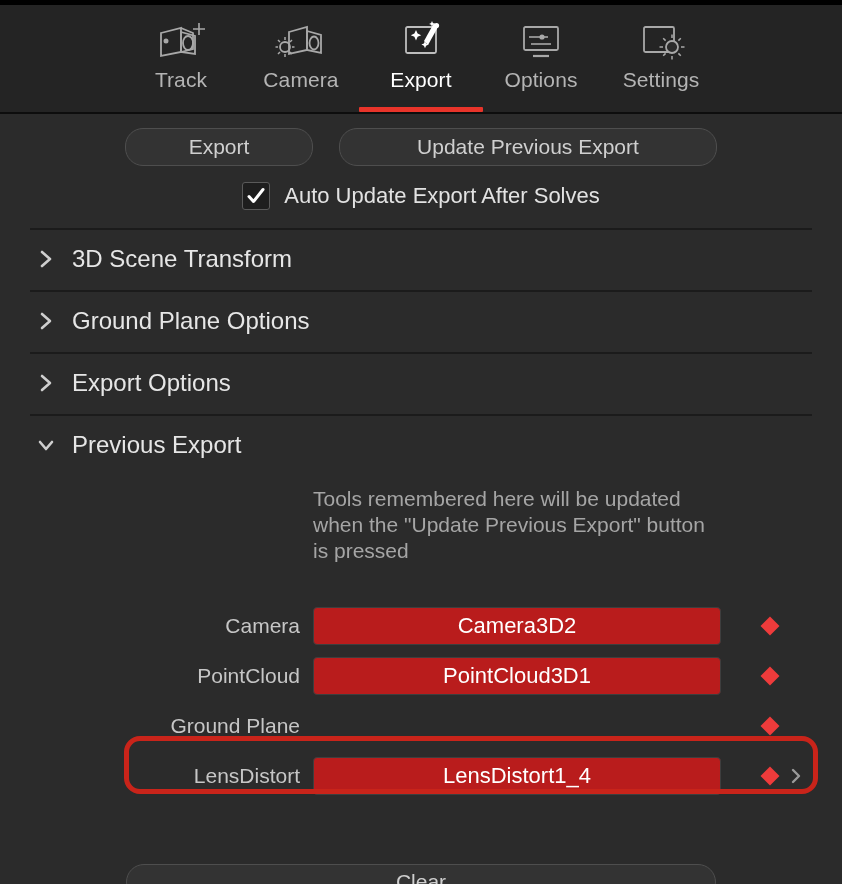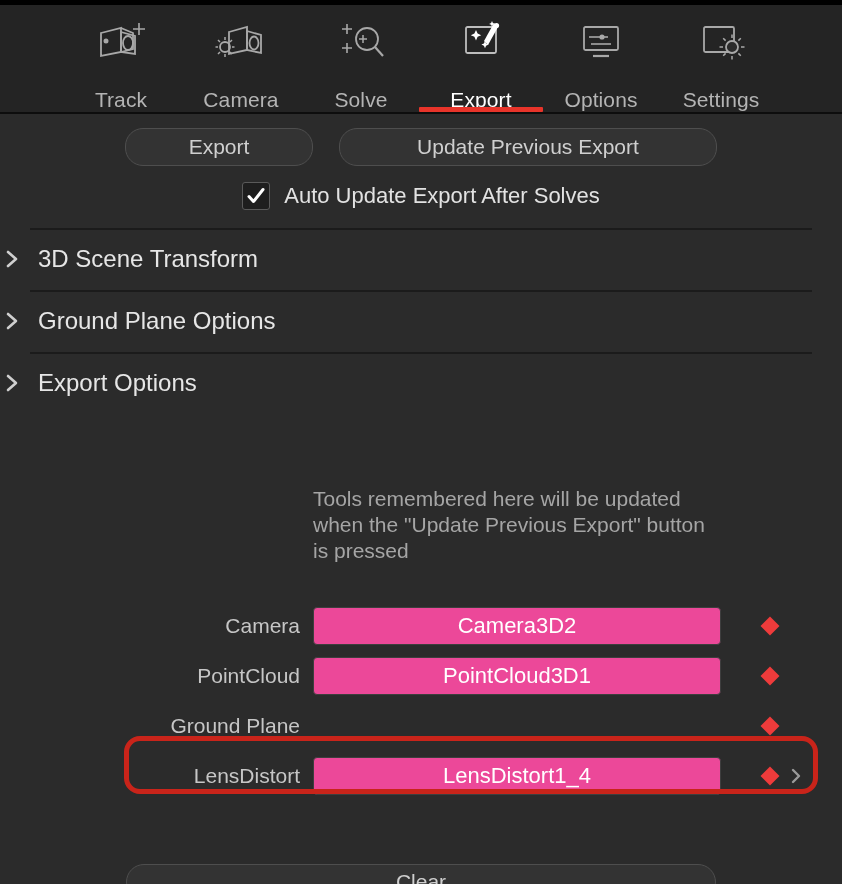--- a/index.html
+++ b/index.html
@@ -42,21 +42,21 @@
     align-items: flex-start;
     justify-content: center;
     gap: 0px;
   }
   .tool {
     width: 120px;
     height: 107px;
     display: flex;
     flex-direction: column;
     align-items: center;
-    justify-content: space-between;
+    justify-content: flex-start;
     padding-top: 12px;
     box-sizing: border-box;
     position: relative;
     cursor: pointer;
   }
   .tool .ticon {
     height: 48px;
     display: flex;
     align-items: center;
     justify-content: center;
@@ -157,20 +157,21 @@
     position: absolute;
     top: 114px;
     left: 0;
     width: 842px;
   }
   .section {
     position: relative;
     height: 62px;
     display: flex;
     align-items: center;
+    padding-left: 34px;
     box-sizing: border-box;
     cursor: pointer;
   }
   .section .divider {
     position: absolute;
     top: 0;
     left: 30px;
     width: 782px;
     height: 2px;
     background: #1b1b1b;
@@ -223,21 +224,21 @@
     font-size: 21px;
     color: #c6c6c6;
     white-space: nowrap;
     text-align: right;
   }
   .frow .rfield {
     position: absolute;
     left: 313px;
     width: 408px;
     height: 38px;
-    background: #ec4899;
+    background: #b91c1c;
     border: 1px solid #3e3e3e;
     border-radius: 4px;
     display: flex;
     align-items: center;
     justify-content: center;
     font-size: 22px;
     color: #ffffff;
     box-sizing: border-box;
     cursor: pointer;
     white-space: nowrap;
@@ -323,33 +324,20 @@
           <ellipse cx="39" cy="24" rx="4.5" ry="6.5"></ellipse>
           <circle cx="10" cy="28" r="5"></circle>
           <path d="M10 21 L10 18 M10 35 L10 38 M3 28 L0.5 28 M17 28 L19.5 28
                    M5 23 L3 21 M15 33 L17 35 M15 23 L17 21 M5 33 L3 35" stroke-width="1.5"></path>
         </svg>
       </span>
       <span class="tlabel">Camera</span>
 
     </div>
 
-    <div class="tool">
-      <span class="ticon">
-        <svg width="52" height="44" viewBox="0 0 52 44" fill="none" stroke="#a8a8a8" stroke-width="1.8">
-          <circle cx="32" cy="20" r="11"></circle>
-          <path d="M40 28 L48 37" stroke-width="2.2"></path>
-          <path d="M28 16 L28 24 M24 20 L32 20" stroke-width="1.5"></path>
-          <path d="M12 5 L12 15 M7 10 L17 10" stroke-width="1.6"></path>
-          <path d="M12 24 L12 34 M7 29 L17 29" stroke-width="1.6"></path>
-        </svg>
-      </span>
-      <span class="tlabel">Solve</span>
-
-    </div>
 
     <div class="tool active">
       <span class="ticon">
         <svg width="52" height="44" viewBox="0 0 52 44" fill="none">
           <rect x="11" y="8" width="30" height="26" rx="1.5" stroke="#bdbdbd" stroke-width="1.8" fill="none"></rect>
           <path d="M39 4 L29 22 L33 26 L43 8 Z" fill="#ffffff"></path>
           <circle cx="41.5" cy="6.5" r="2.6" fill="#ffffff"></circle>
           <path d="M21 11 l1.6 3.6 3.6 1.6 -3.6 1.6 -1.6 3.6 -1.6 -3.6 -3.6 -1.6 3.6 -1.6 Z" fill="#ffffff"></path>
           <path d="M30 22 l1.1 2.5 2.5 1.1 -2.5 1.1 -1.1 2.5 -1.1 -2.5 -2.5 -1.1 2.5 -1.1 Z" fill="#ffffff"></path>
           <path d="M37 2 l0.9 2 2 0.9 -2 0.9 -0.9 2 -0.9 -2 -2 -0.9 2 -0.9 Z" fill="#ffffff"></path>
@@ -430,20 +418,29 @@
       <div class="section">
         <span class="divider"></span>
         <span class="chev">
           <svg width="16" height="20" viewBox="0 0 16 20" fill="none">
             <path d="M4 3 L12 10 L4 17" stroke="#cfcfcf" stroke-width="2.6" stroke-linecap="round" stroke-linejoin="round"></path>
           </svg>
         </span>
         <span class="stitle">Export Options</span>
       </div>
 
+      <div class="section">
+        <span class="divider"></span>
+        <span class="chev">
+          <svg width="18" height="20" viewBox="0 0 18 20" fill="none">
+            <path d="M3 7 L9 14 L15 7" stroke="#cfcfcf" stroke-width="2.6" stroke-linecap="round" stroke-linejoin="round"></path>
+          </svg>
+        </span>
+        <span class="stitle">Previous Export</span>
+      </div>
     </div>
 
     <div class="prev-body">
 
       <div class="help-text">Tools remembered here will be updated when the "Update Previous Export" button is pressed</div>
 
       <div class="rows">
 
         <div class="frow">
           <span class="rlabel">Camera</span>

